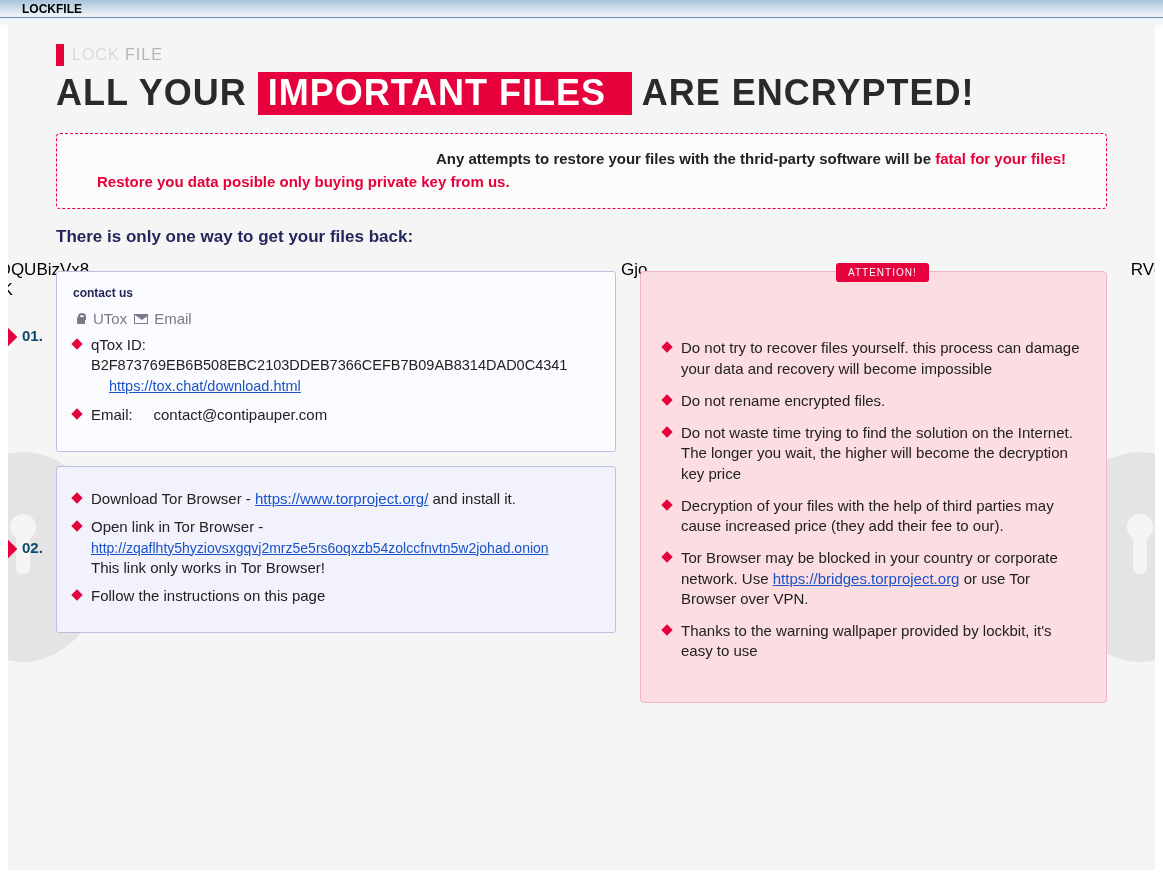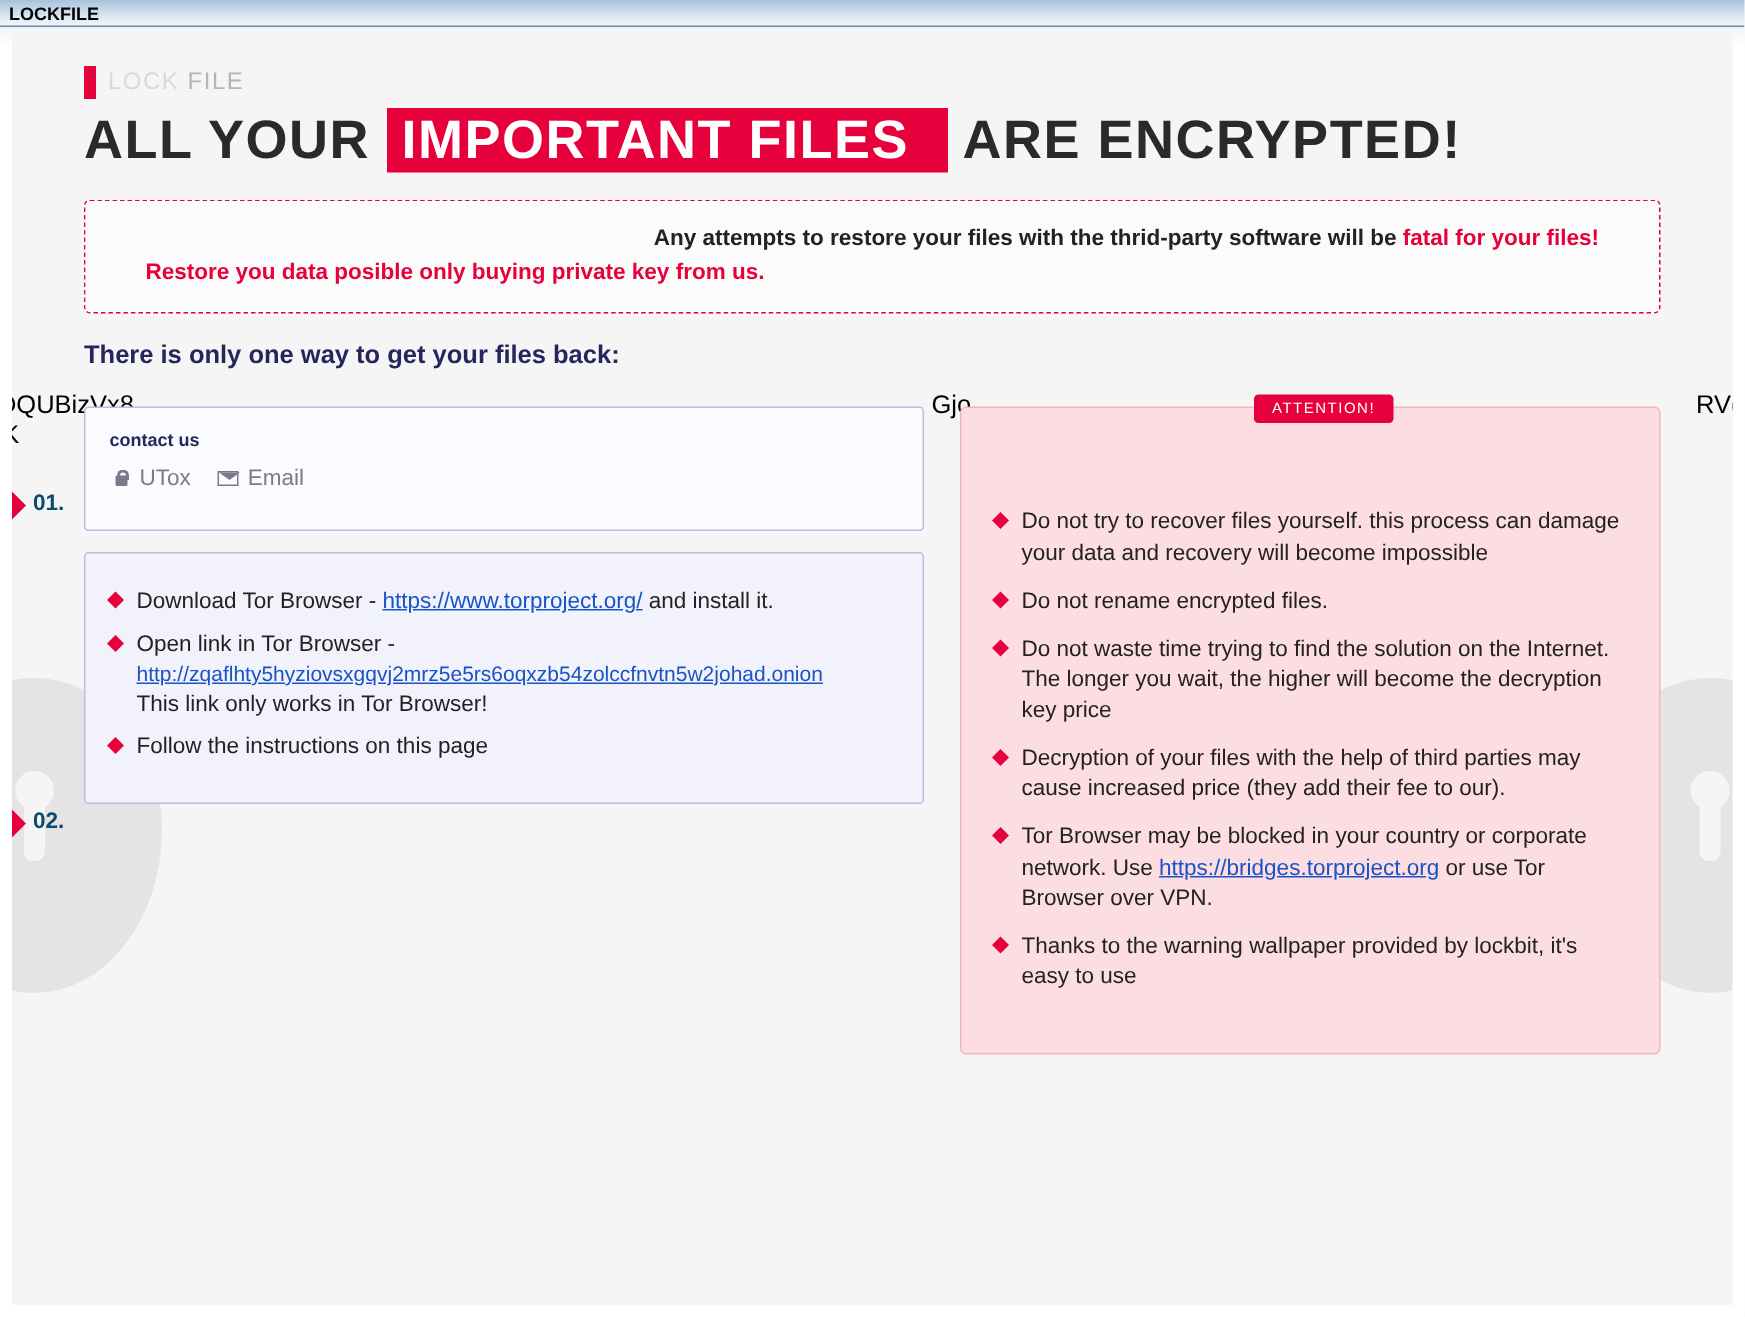--- a/index.html
+++ b/index.html
@@ -3,21 +3,21 @@
 <meta charset="utf-8">
 <style>
   * { box-sizing: border-box; margin: 0; padding: 0; }
   html, body { width: 1163px; height: 878px; font-family: Arial, Helvetica, sans-serif; }
   body {
     background: linear-gradient(to bottom, #a8c3dc 0%, #c3d7e7 6px, #e8eff6 14px, #ffffff 30px);
     position: relative;
   }
   .titlebar {
     height: 18px;
-    padding: 2px 6px;
+    padding: 2px 22px;
     font-size: 12px;
     font-weight: bold;
     color: #000;
     background: transparent;
     border-bottom: 1px solid #6a8cb0;
   }
   .stage {
     position: absolute;
     left: 8px; right: 8px; top: 22px; bottom: 8px;
     background: #f5f5f5;
@@ -138,21 +138,21 @@
     padding: 14px 16px 18px 16px;
     margin-bottom: 14px;
   }
   .panel-contact { background: #fafbff; }
   .panel-tor { background: #f1f2fb; }
   .panel h3 {
     color: #25275c;
     font-size: 12px;
     margin-bottom: 10px;
   }
-  .contact-row { display: flex; gap: 18px; margin-bottom: 8px; padding-left: 2px; }
+  .contact-row { display: flex; gap: 7px; margin-bottom: 8px; padding-left: 2px; }
   .contact-opt { color: #7a7a8a; font-size: 15px; display: flex; align-items: center; gap: 6px; }
   .bullet-list { list-style: none; }
   .bullet-list > li {
     position: relative;
     padding-left: 18px;
     margin: 8px 0;
     font-size: 15px;
     color: #222;
     line-height: 1.35;
   }
@@ -263,20 +263,31 @@
           <div class="contact-row">
             <span class="contact-opt">
               <span class="lock-icon"></span>
               <span>UTox</span>
             </span>
             <span class="contact-opt">
               <span class="mail-icon"></span>
               <span>Email</span>
             </span>
           </div>
+          <ul class="bullet-list">
+            <li>
+              <div>qTox ID:</div>
+              <div style="font-size:14.5px">B2F873769EB6B508EBC2103DDEB7366CEFB7B09AB8314DAD0C4341</div>
+              <div class="sub"><a href="#">https://tox.chat/download.html</a></div>
+            </li>
+            <li>
+              <span>Email:</span>&nbsp;&nbsp;&nbsp;&nbsp;
+              <span>contact@contipauper.com</span>
+            </li>
+          </ul>
         </div>
 
         <div class="panel panel-tor">
           <ul class="bullet-list">
             <li>
               <span>Download Tor Browser - </span><a href="#">https://www.torproject.org/</a><span> and install it.</span>
             </li>
             <li>
               <div>Open link in Tor Browser -</div>
               <div><a href="#" style="font-size:14px">http://zqaflhty5hyziovsxgqvj2mrz5e5rs6oqxzb54zolccfnvtn5w2johad.onion</a></div>

